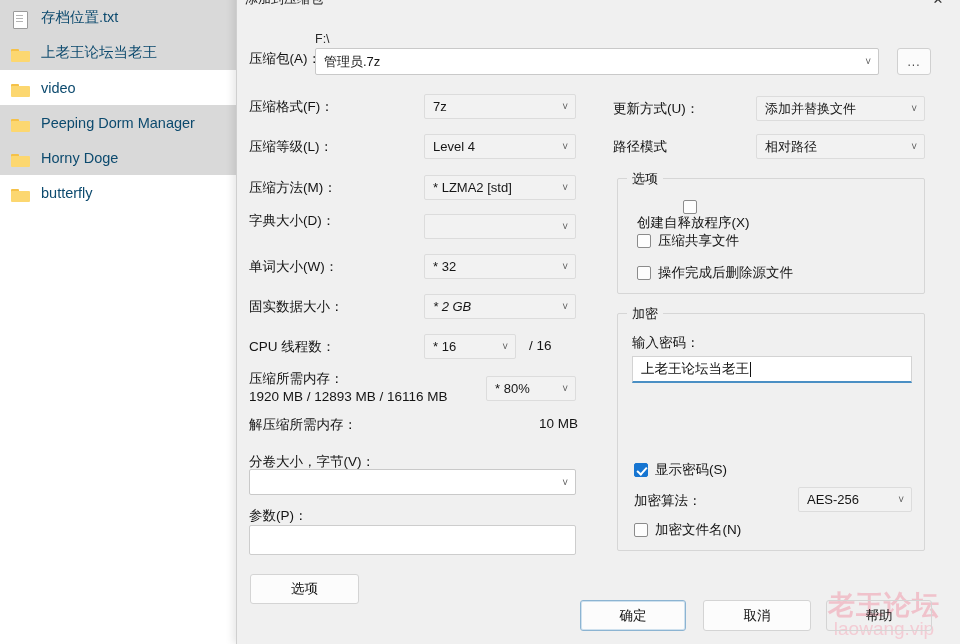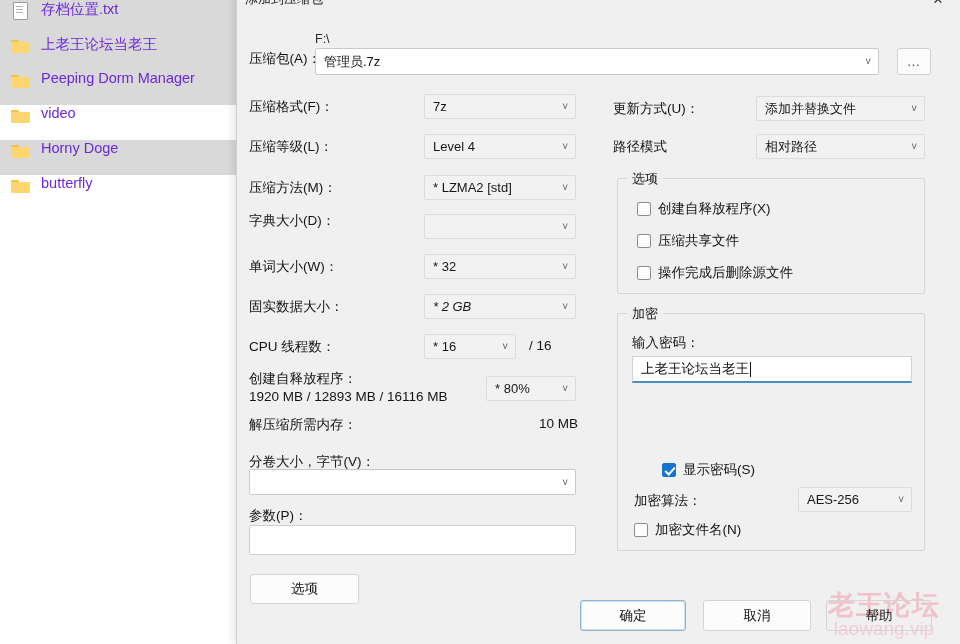--- a/index.html
+++ b/index.html
@@ -13,24 +13,24 @@
 
   
   .filelist {
     position: absolute; left: 0; top: 0;
     width: 236px; height: 644px;
     background: #ffffff;
   }
   .file-row {
     position: relative;
     height: 35px;
-    display: flex; 
+    display: flex; align-items: center;
     padding-left: 10px;
     font-size: 14.5px;
-    color: #6d28d9;
+    color: #0c4a6e;
     white-space: nowrap;
   }
   .file-row.sel { background: #d9d9d9; }
   .ficon { width: 22px; height: 18px; margin-right: 9px; flex: 0 0 auto; position: relative; }
   .ficon.folder::before {
     content: ""; position: absolute; left: 1px; top: 5px;
     width: 8px; height: 3px; background: #f5c148; border-radius: 1px 1px 0 0;
   }
   .ficon.folder::after {
     content: ""; position: absolute; left: 1px; top: 7px;
@@ -210,27 +210,27 @@
 
   <div class="filelist">
     <div class="file-row sel" style="top:0">
       <span class="ficon doc"></span>
       <span>存档位置.txt</span>
     </div>
     <div class="file-row sel">
       <span class="ficon folder"></span>
       <span>上老王论坛当老王</span>
     </div>
+    <div class="file-row">
+      <span class="ficon folder"></span>
+      <span>video</span>
+    </div>
     <div class="file-row sel">
       <span class="ficon folder"></span>
       <span>Peeping Dorm Manager</span>
-    </div>
-    <div class="file-row">
-      <span class="ficon folder"></span>
-      <span>video</span>
     </div>
     <div class="file-row sel">
       <span class="ficon folder"></span>
       <span>Horny Doge</span>
     </div>
     <div class="file-row">
       <span class="ficon folder"></span>
       <span>butterfly</span>
     </div>
   </div>
@@ -287,21 +287,21 @@
         <span class="carrow">˅</span>
       </div>
 
       <div class="lbl" style="left:12px; top:326px;">CPU 线程数：</div>
       <div class="combo flat" style="left:187px; top:322px; width:92px;">
         <span class="ctext">* 16</span>
         <span class="carrow">˅</span>
       </div>
       <div class="val-static" style="left:292px; top:326px;">/ 16</div>
 
-      <div class="lbl" style="left:12px; top:358px;">创建自释放程序：</div>
+      <div class="lbl" style="left:12px; top:358px;">压缩所需内存：</div>
       <div class="val-static" style="left:12px; top:377px;">1920 MB / 12893 MB / 16116 MB</div>
       <div class="combo flat" style="left:249px; top:364px; width:90px;">
         <span class="ctext">* 80%</span>
         <span class="carrow">˅</span>
       </div>
 
       <div class="lbl" style="left:12px; top:404px;">解压缩所需内存：</div>
       <div class="val-static" style="left:302px; top:404px;">10 MB</div>
 
       <div class="lbl" style="left:12px; top:441px;">分卷大小，字节(V)：</div>
@@ -324,21 +324,21 @@
       </div>
 
       <div class="lbl" style="left:376px; top:126px;">路径模式</div>
       <div class="combo flat" style="left:519px; top:122px; width:169px;">
         <span class="ctext">相对路径</span>
         <span class="carrow">˅</span>
       </div>
 
       <div class="group" style="left:380px; top:166px; width:308px; height:116px;">
         <span class="gtitle">选项</span>
-        <div class="cbx" style="left:19px; top:21px;">
+        <div class="cbx" style="left:19px; top:21px;flex-direction:column;">
           <span class="box"></span>
           <span class="ctxt">创建自释放程序(X)</span>
         </div>
         <div class="cbx" style="left:19px; top:53px;">
           <span class="box"></span>
           <span class="ctxt">压缩共享文件</span>
         </div>
         <div class="cbx" style="left:19px; top:85px;">
           <span class="box"></span>
           <span class="ctxt">操作完成后删除源文件</span>
@@ -349,21 +349,21 @@
         <span class="gtitle">加密</span>
 
         <div class="lbl" style="left:14px; top:20px;">输入密码：</div>
         <div class="pwd" style="left:14px; top:42px; width:280px;">
           <span class="ptext">
               <span>上老王论坛当老王</span>
               <span class="caret"></span>
             </span>
         </div>
 
-        <div class="cbx checked" style="left:16px; top:147px;margin-left:28px;">
+        <div class="cbx checked" style="left:16px; top:147px;">
           <span class="box"></span>
           <span class="ctxt">显示密码(S)</span>
         </div>
 
         <div class="lbl" style="left:16px; top:178px;">加密算法：</div>
         <div class="combo flat" style="left:180px; top:173px; width:114px;">
           <span class="ctext">AES-256</span>
           <span class="carrow">˅</span>
         </div>
 

